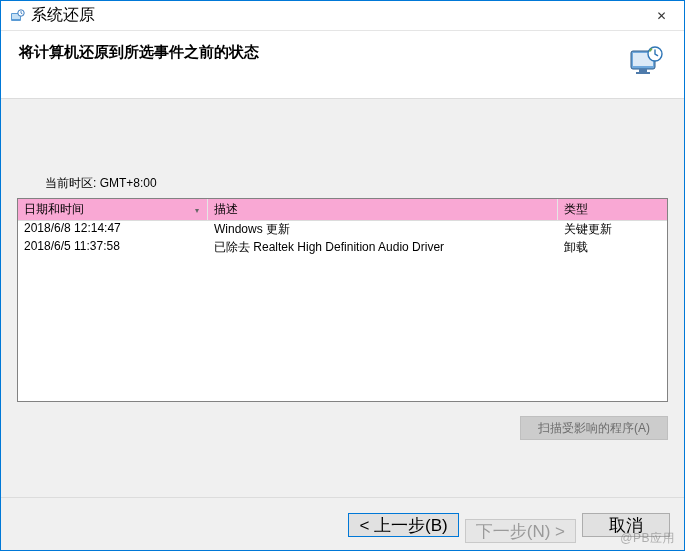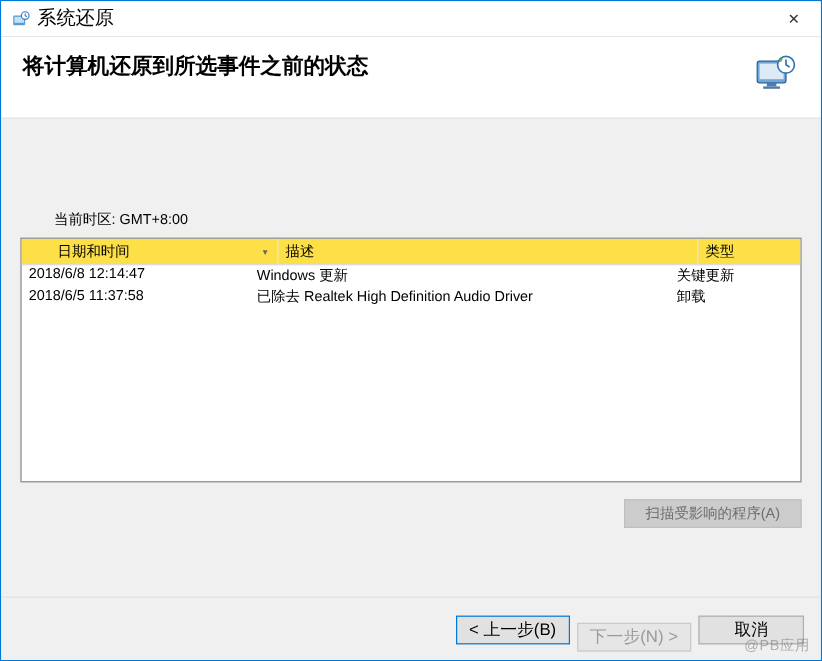--- a/index.html
+++ b/index.html
@@ -32,21 +32,21 @@
       color: #333; cursor: pointer;
     }
     .header {
       padding: 12px 18px 18px 18px;
       background: #fff;
       display: flex;
       align-items: flex-start;
       border-bottom: 1px solid #dcdcdc;
       height: 68px;
     }
-    .header-text { font-weight: bold; font-size: 18px; color: #000; flex:1;}
+    .header-text { font-weight: bold; font-size: 15px; color: #000; flex:1;}
     .header-icon {
       width: 38px; height: 38px;
       margin-left: 10px;
     }
     .content {
       background: #f0f0f0;
       height: 398px;
       padding: 0 16px;
       position: relative;
     }
@@ -59,24 +59,23 @@
     }
     .table {
       background: #fff;
       border: 1px solid #828282;
       height: 204px;
       overflow: hidden;
     }
     .table-header {
       display: flex;
       border-bottom: 1px solid #dcdcdc;
-      background: #fde047;
+      background: #f9a8d4;
       height: 22px;
       align-items: center;
-      padding-left: 24px;
     }
     .th {
       font-size: 12px;
       color: #000;
       padding: 0 6px;
       height: 100%;
       display: flex;
       align-items: center;
       border-right: 1px solid #e5e5e5;
       position: relative;
@@ -129,21 +128,21 @@
       border-top: 1px solid #dcdcdc;
       display: flex;
       justify-content: flex-end;
       align-items: center;
       padding: 0 14px;
       gap: 6px;
     }
     .wiz-btn {
       height: 24px;
       min-width: 88px;
-      font-size: 14px;
+      font-size: 17px;
       background: #e1e1e1;
       border: 1px solid #adadad;
       color: #000;
       cursor: pointer;
       padding: 0 10px;
     }
     .wiz-btn.primary {
       border: 1px solid #0078d7;
       background: #e1e1e1;
     }

